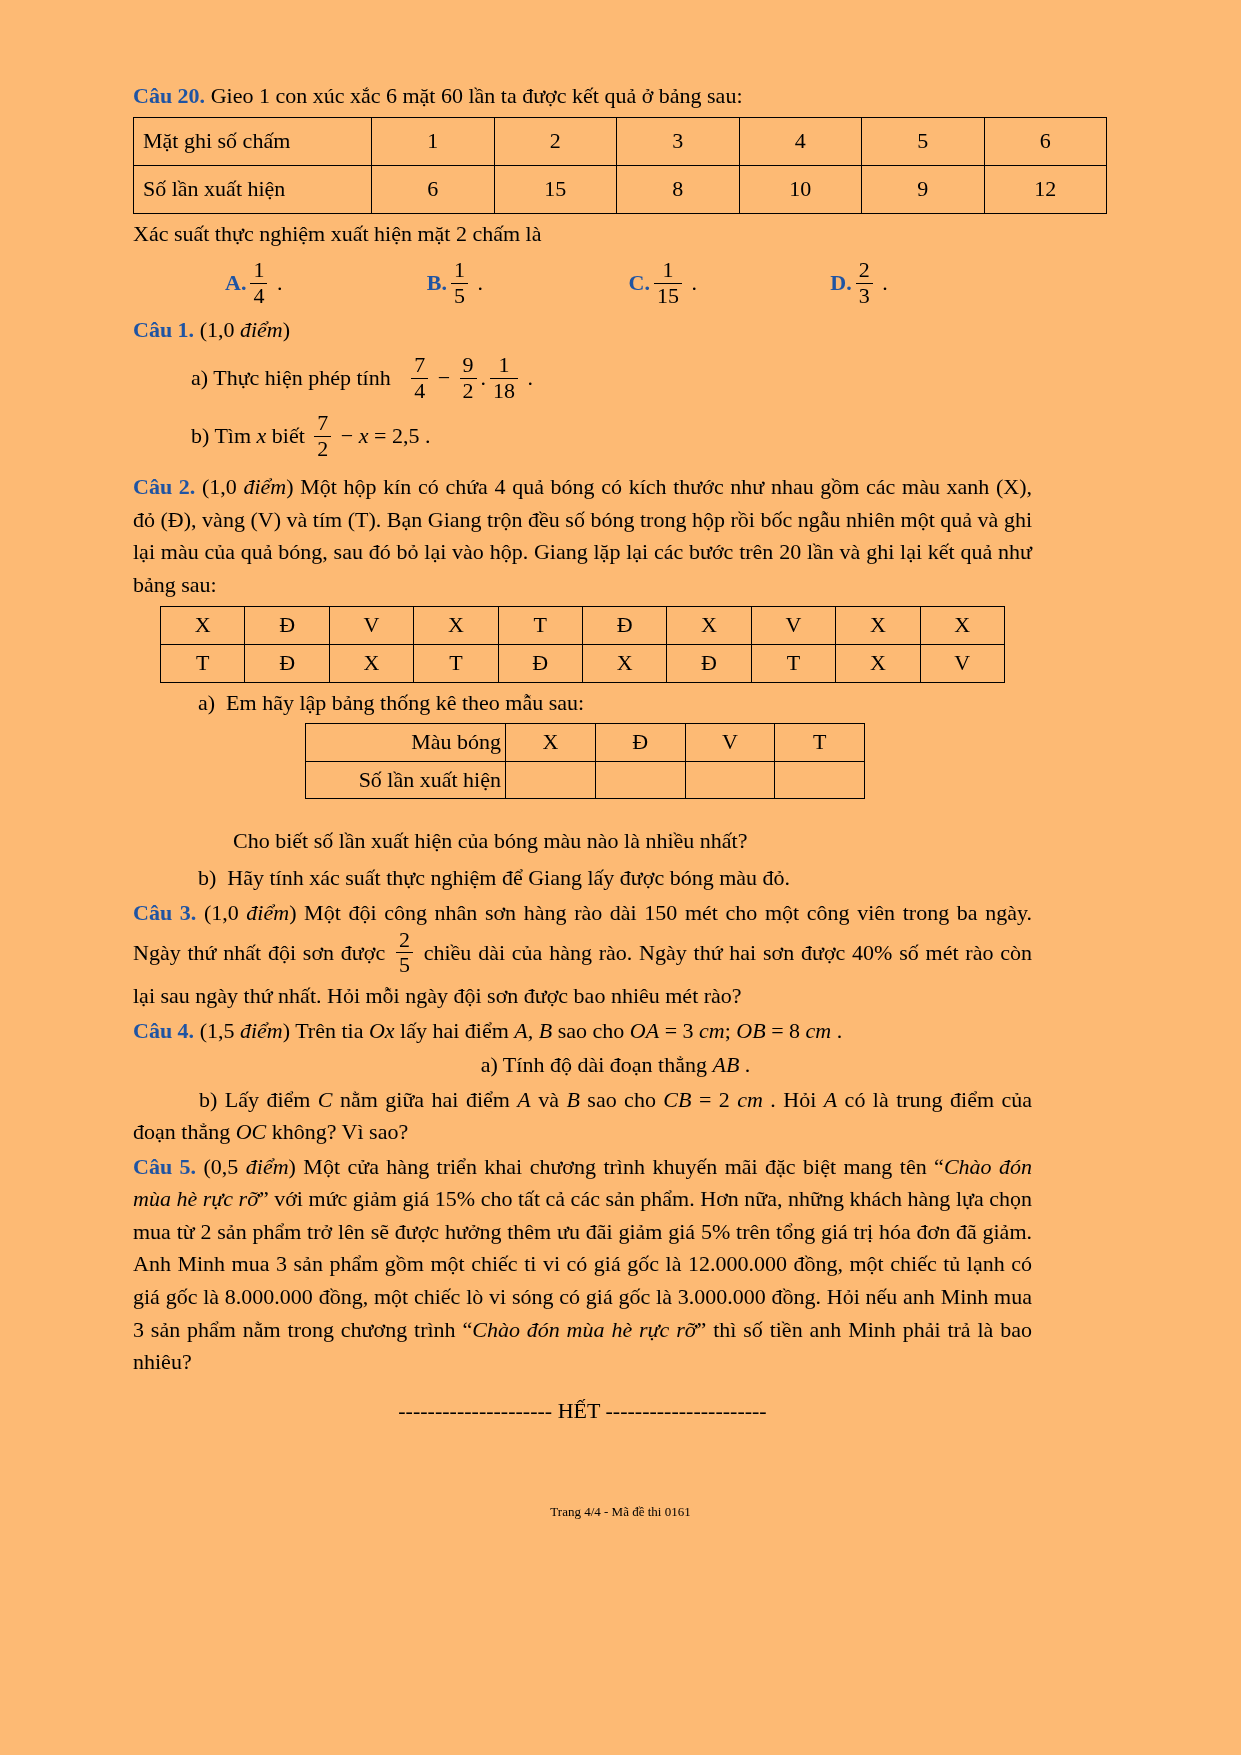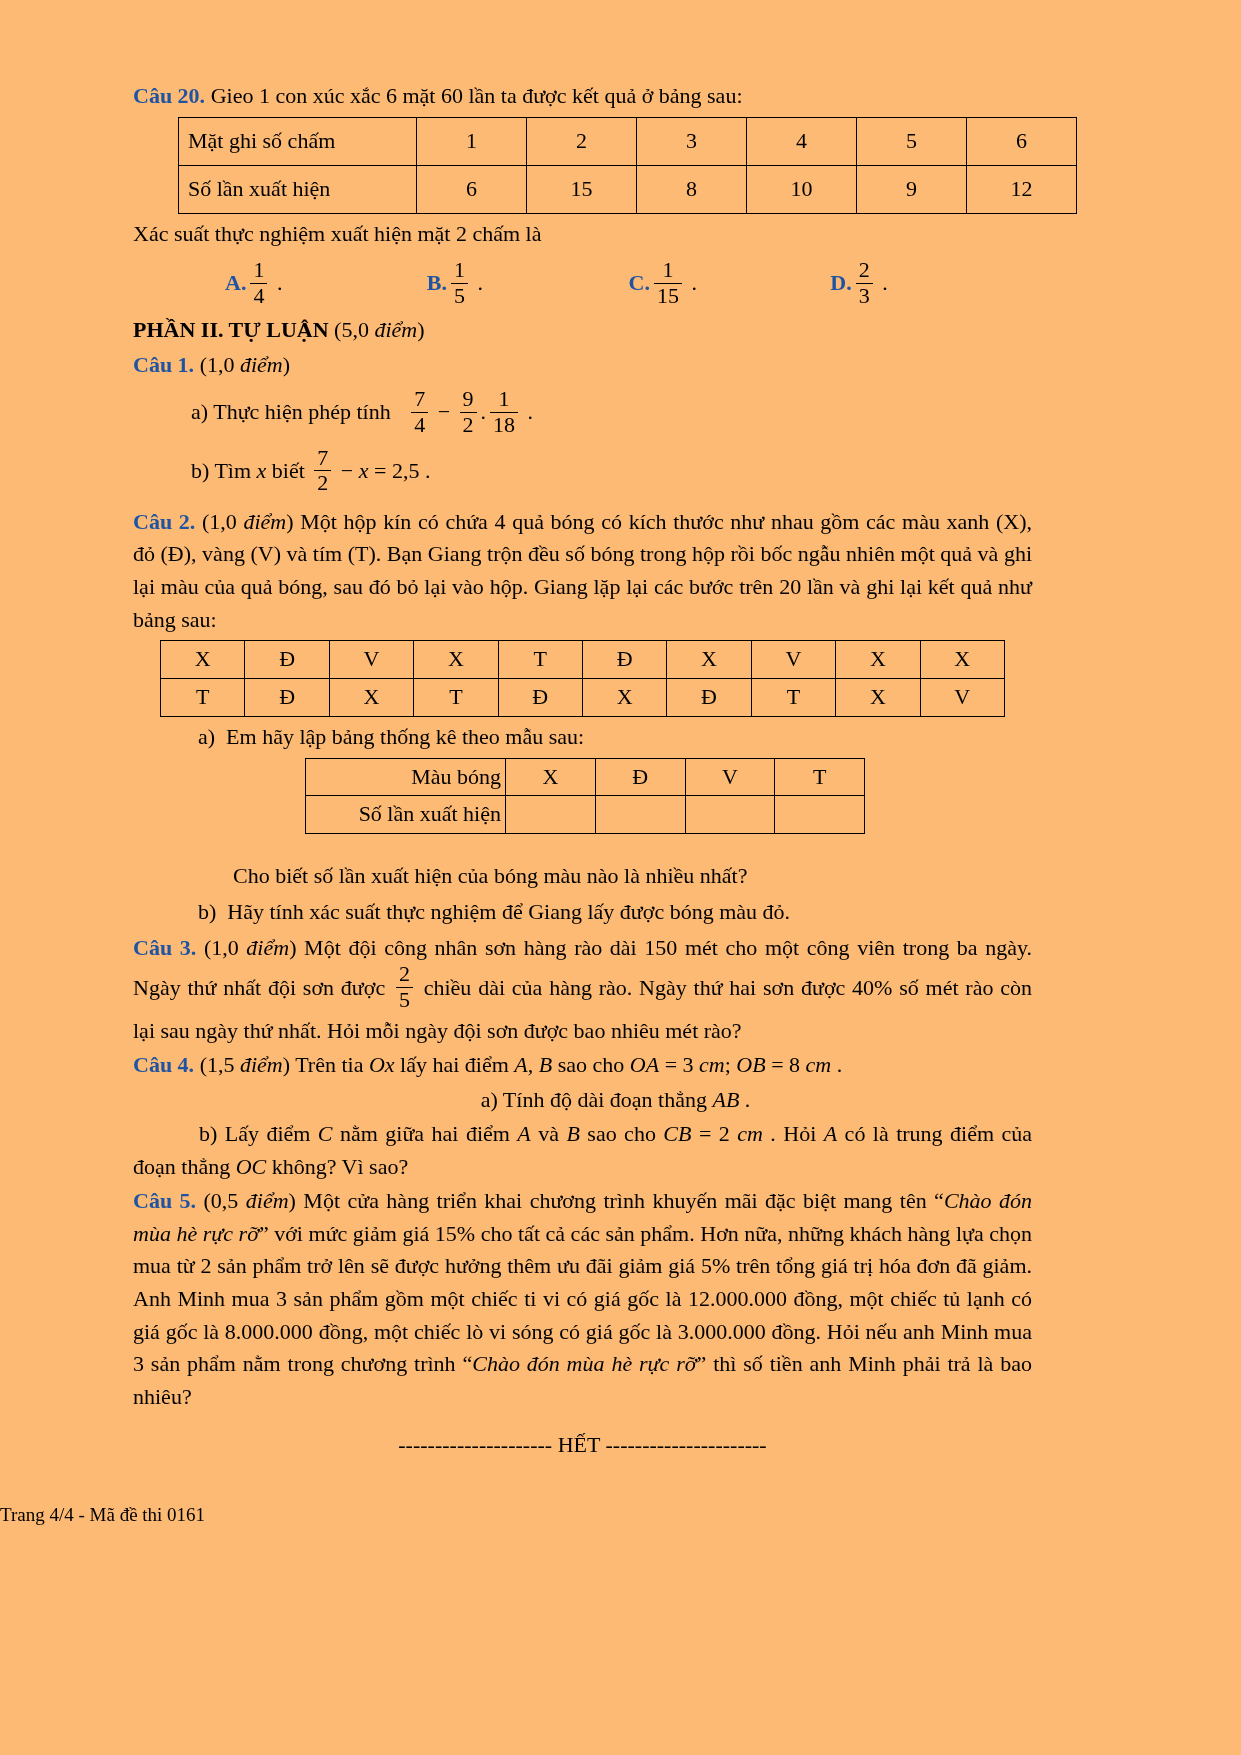--- a/index.html
+++ b/index.html
@@ -9,40 +9,40 @@
   .content { position: absolute; left: 133px; top: 78px; width: 899px; font-size: 22px; line-height: 1.48; }
   p { margin: 8px; }
   .line { margin: 2px 0; }
   .para { text-align: justify; margin: 2px 0; }
   .qlabel { color: var(--accent); font-weight: 700; }
   .bold { font-weight: 700; }
   .pts { font-weight: 400; }
   .it { font-style: italic; }
   .tbl { border-collapse: collapse; table-layout: fixed; margin: 4px 0; }
   .tbl td { border: 1.6px solid #000; text-align: center; padding: 2px 4px; overflow: hidden; }
-  .tbl-q20 { width: 899px; margin-left: 45px; }
+  .tbl-q20 { width: 974px; }
   .tbl-q20 td { height: 43px; }
   .tbl-q20 td:first-child { width: 224px; text-align: left; padding-left: 9px; }
   .tbl-balls { width: 845px; margin-left: 27px; }
   .tbl-balls td { height: 33px; }
   .tbl-stat { width: 560px; margin-left: 172px; }
   .tbl-stat td { height: 32px; }
   .tbl-stat td:first-child { width: 187px; text-align: right; padding-left: 8px; }
   .options { display: flex; padding-left: 92px; margin: 10px 0 4px; align-items: center; }
   .option { flex: 1 1 0; }
   .frac { display: inline-flex; flex-direction: column; align-items: center; vertical-align: middle; line-height: 1.12; margin: 0 4px; transform: translateY(-2px); }
   .frac .num { padding: 0 3px; }
   .frac .den { padding: 0 3px; border-top: 1.6px solid #000; }
   .sub58 { padding-left: 58px; margin: 8px 0; }
   .sub65 { padding-left: 65px; margin: 3px 0; }
   .sub68 { padding-left: 66px; margin: 2px 0; text-align: center; }
   .indent68 { text-indent: 66px; }
   .note { padding-left: 100px; margin: 26px 0 4px; }
   .het { text-align: center; margin-top: 16px; }
-  .footer { position: absolute; top: 1504px; left: 0; width: 100%; font-size: 19px; }
+  .footer { position: absolute; top: 1504px; left: 0; width: 100%; text-align: center; font-size: 13px; }
 </style>
 </head>
 <body>
 
 <div class="page">
   <div class="content">
 
     <p class="line"><span class="qlabel">Câu 20.</span><span> Gieo 1 con xúc xắc 6 mặt 60 lần ta được kết quả ở bảng sau:</span></p>
 
     <table class="tbl tbl-q20">
@@ -82,21 +82,20 @@
       <span class="option"><span class="qlabel">C.</span><span><span class="frac">
               <span class="num">1</span>
               <span class="den">15</span>
             </span><span> .</span></span></span>
       <span class="option"><span class="qlabel">D.</span><span><span class="frac">
               <span class="num">2</span>
               <span class="den">3</span>
             </span><span> .</span></span></span>
     </div>
 
-    <p class="line bold"><span>PHẦN II. TỰ LUẬN</span><span class="pts"><span> (5,0 </span><span class="it">điểm</span><span>)</span></span></p>
 
     <p class="line"><span class="qlabel">Câu 1.</span><span><span> (1,0 </span><span class="it">điểm</span><span>)</span></span></p>
     <p class="sub58"><span>a) Thực hiện phép tính &nbsp;&nbsp;</span><span class="frac">
           <span class="num">7</span>
           <span class="den">4</span>
         </span><span> − </span><span class="frac">
           <span class="num">9</span>
           <span class="den">2</span>
         </span><span>.</span><span class="frac">
           <span class="num">1</span>

